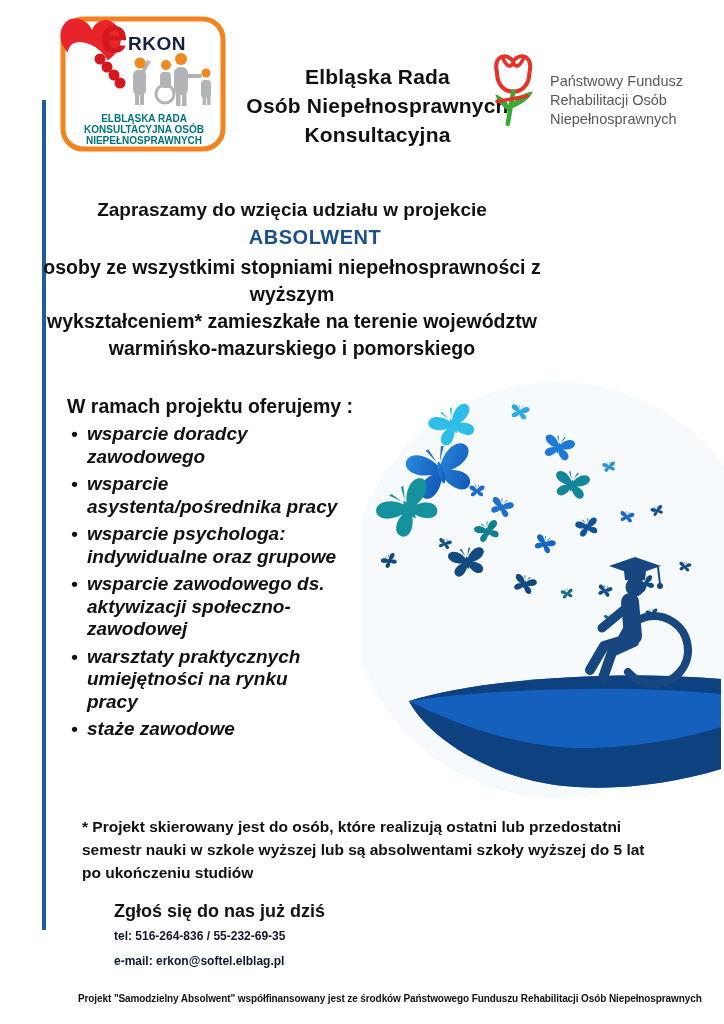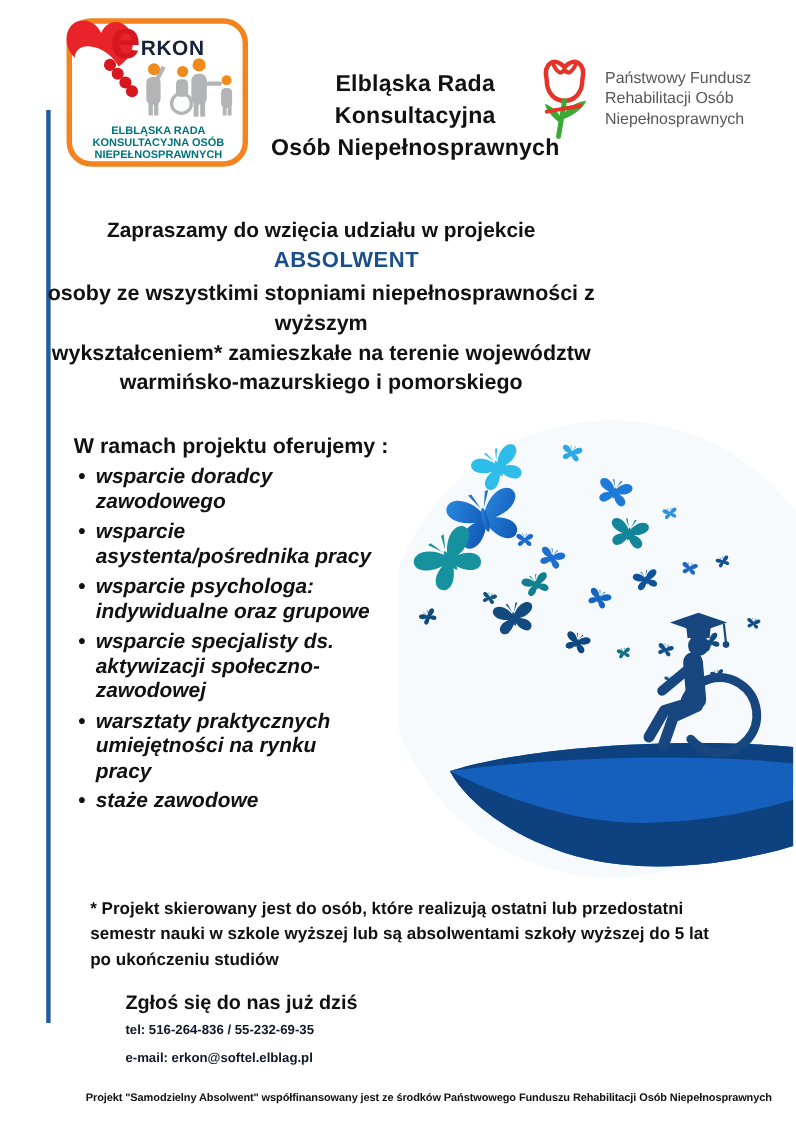--- a/index.html
+++ b/index.html
@@ -12,21 +12,21 @@
 
   
   .vline { left:42px; top:100px; width:4px; height:830px; background:#1e5c9e; }
 
   
   .erkon-logo { left:56px; top:12px; width:180px; height:150px; }
   .org-title { left:235px; top:62px; width:285px; text-align:center;
                font-size:21px; font-weight:700; line-height:29px; letter-spacing:0.2px; }
   .pfron { left:488px; top:46px; display:flex; align-items:flex-start; gap:8px; }
   .pfron svg { width:54px; height:84px; }
-  .pfron-text { margin-top:16px; font-size:14.5px; line-height:19px; color:#58585a; font-weight:400; }
+  .pfron-text { margin-top:26px; font-size:14.5px; line-height:19px; color:#58585a; font-weight:400; }
 
   
   .intro { left:0; top:197px; width:584px; text-align:center; font-weight:700; }
   .intro-invite { font-size:19px; line-height:25px; }
   .project-name { font-size:20px; line-height:26px; color:#1a4f8c; letter-spacing:0.5px; margin:2px 0 4px;padding-left:46px; }
   .audience { font-size:19.5px; line-height:27px; }
 
   
   .offer { left:67px; top:394px; width:300px; font-weight:700; }
   .offer-heading { font-size:19.5px; line-height:24px; margin-bottom:5px; }
@@ -93,22 +93,22 @@
 
   <g font-size="10" font-weight="700" fill="#00747e" text-anchor="middle">
     <text x="88" y="110">ELBLĄSKA RADA</text>
     <text x="88" y="121">KONSULTACYJNA OSÓB</text>
     <text x="88" y="132">NIEPEŁNOSPRAWNYCH</text>
   </g>
 </svg>
 
 <div class="abs org-title">
   <div>Elbląska Rada</div>
+  <div>Osób Niepełnosprawnych</div>
   <div>Konsultacyjna</div>
-  <div>Osób Niepełnosprawnych</div>
 </div>
 
 <div class="abs pfron">
   <svg viewBox="0 0 60 90">
     <path d="M10,28 C6,11 18,4 28,15 C38,4 50,11 46,28 C46,41 38,49 28,49 C18,49 10,41 10,28 Z" fill="#ffffff" stroke="#e63329" stroke-width="4.5" stroke-linejoin="round"></path>
     <path d="M17,13 C21,21 25,23 28,17 C31,23 35,21 39,13" fill="none" stroke="#e63329" stroke-width="4" stroke-linecap="round"></path>
     <path d="M28,49 C26,62 24,72 22,85" fill="none" stroke="#3aaa35" stroke-width="5" stroke-linecap="round"></path>
     <path d="M26,64 C32,54 42,50 50,49 C46,58 36,64 26,68 Z" fill="#3aaa35"></path>
     <path d="M24,72 C16,66 10,59 8,52 C17,55 23,62 25,68 Z" fill="#3aaa35"></path>
     <path d="M10,60 L44,54" stroke="#e63329" stroke-width="4" stroke-linecap="round"></path>
@@ -129,21 +129,21 @@
     <div>warmińsko-mazurskiego i pomorskiego</div>
   </div>
 </div>
 
 <div class="abs offer">
   <div class="offer-heading">W ramach projektu oferujemy :</div>
   <ul>
     <li>wsparcie doradcy zawodowego</li>
     <li>wsparcie asystenta/pośrednika pracy</li>
     <li>wsparcie psychologa: indywidualne oraz grupowe</li>
-    <li>wsparcie specjalisty ds. aktywizacji społeczno-zawodowej</li>
+    <li>wsparcie zawodowego ds. aktywizacji społeczno-zawodowej</li>
     <li>warsztaty praktycznych umiejętności na rynku pracy</li>
     <li>staże zawodowe</li>
   </ul>
 </div>
 
 <svg class="abs illu" viewBox="0 0 362 432">
   <defs>
     <g id="bf">
       <path d="M0,0 C-4,-9 -14,-15 -19,-10 C-23,-5 -16,2 -6,3 C-15,5 -19,12 -14,16 C-9,19 -2,12 0,5 Z"></path>
       <path d="M0,0 C4,-9 14,-15 19,-10 C23,-5 16,2 6,3 C15,5 19,12 14,16 C9,19 2,12 0,5 Z"></path>

